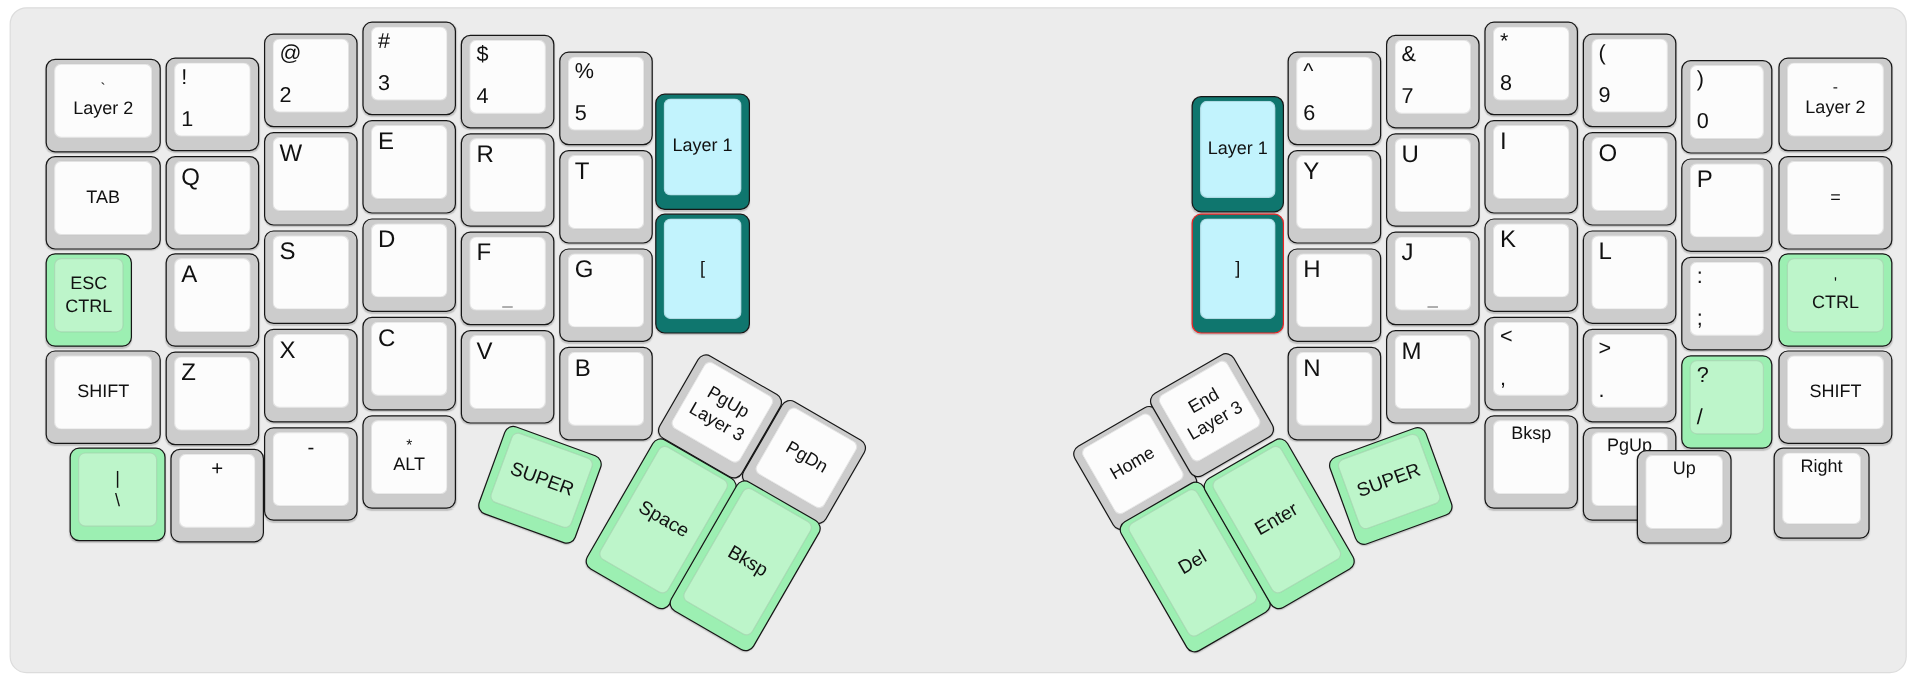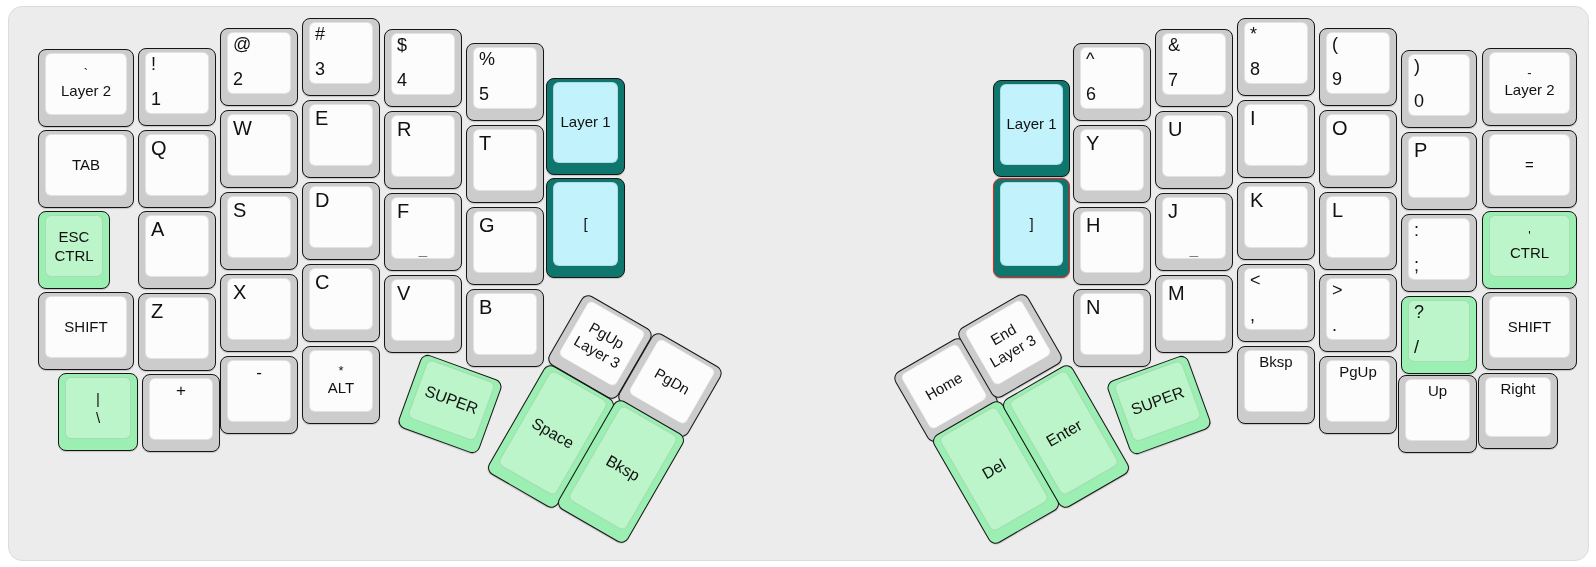--- a/index.html
+++ b/index.html
@@ -340,21 +340,21 @@
           <span>:</span>
           <span>;</span>
         </div>
       </div>
       <div class="key green" style="left: 1401px; top: 296px; width: 76px; height: 78px;">
         <div class="cap pair">
           <span>?</span>
           <span>/</span>
         </div>
       </div>
-      <div class="key gray" style="left: 1398px; top: 375px; width: 79px; height: 78px;">
+      <div class="key gray" style="left: 1364px; top: 375px; width: 79px; height: 78px;">
         <div class="cap top">
           <span>Up</span>
         </div>
       </div>
       <div class="key gray" style="left: 1482px; top: 48px; width: 95px; height: 78px;">
         <div class="cap center2">
           <span class="small">-</span>
           <span>Layer 2</span>
         </div>
       </div>

